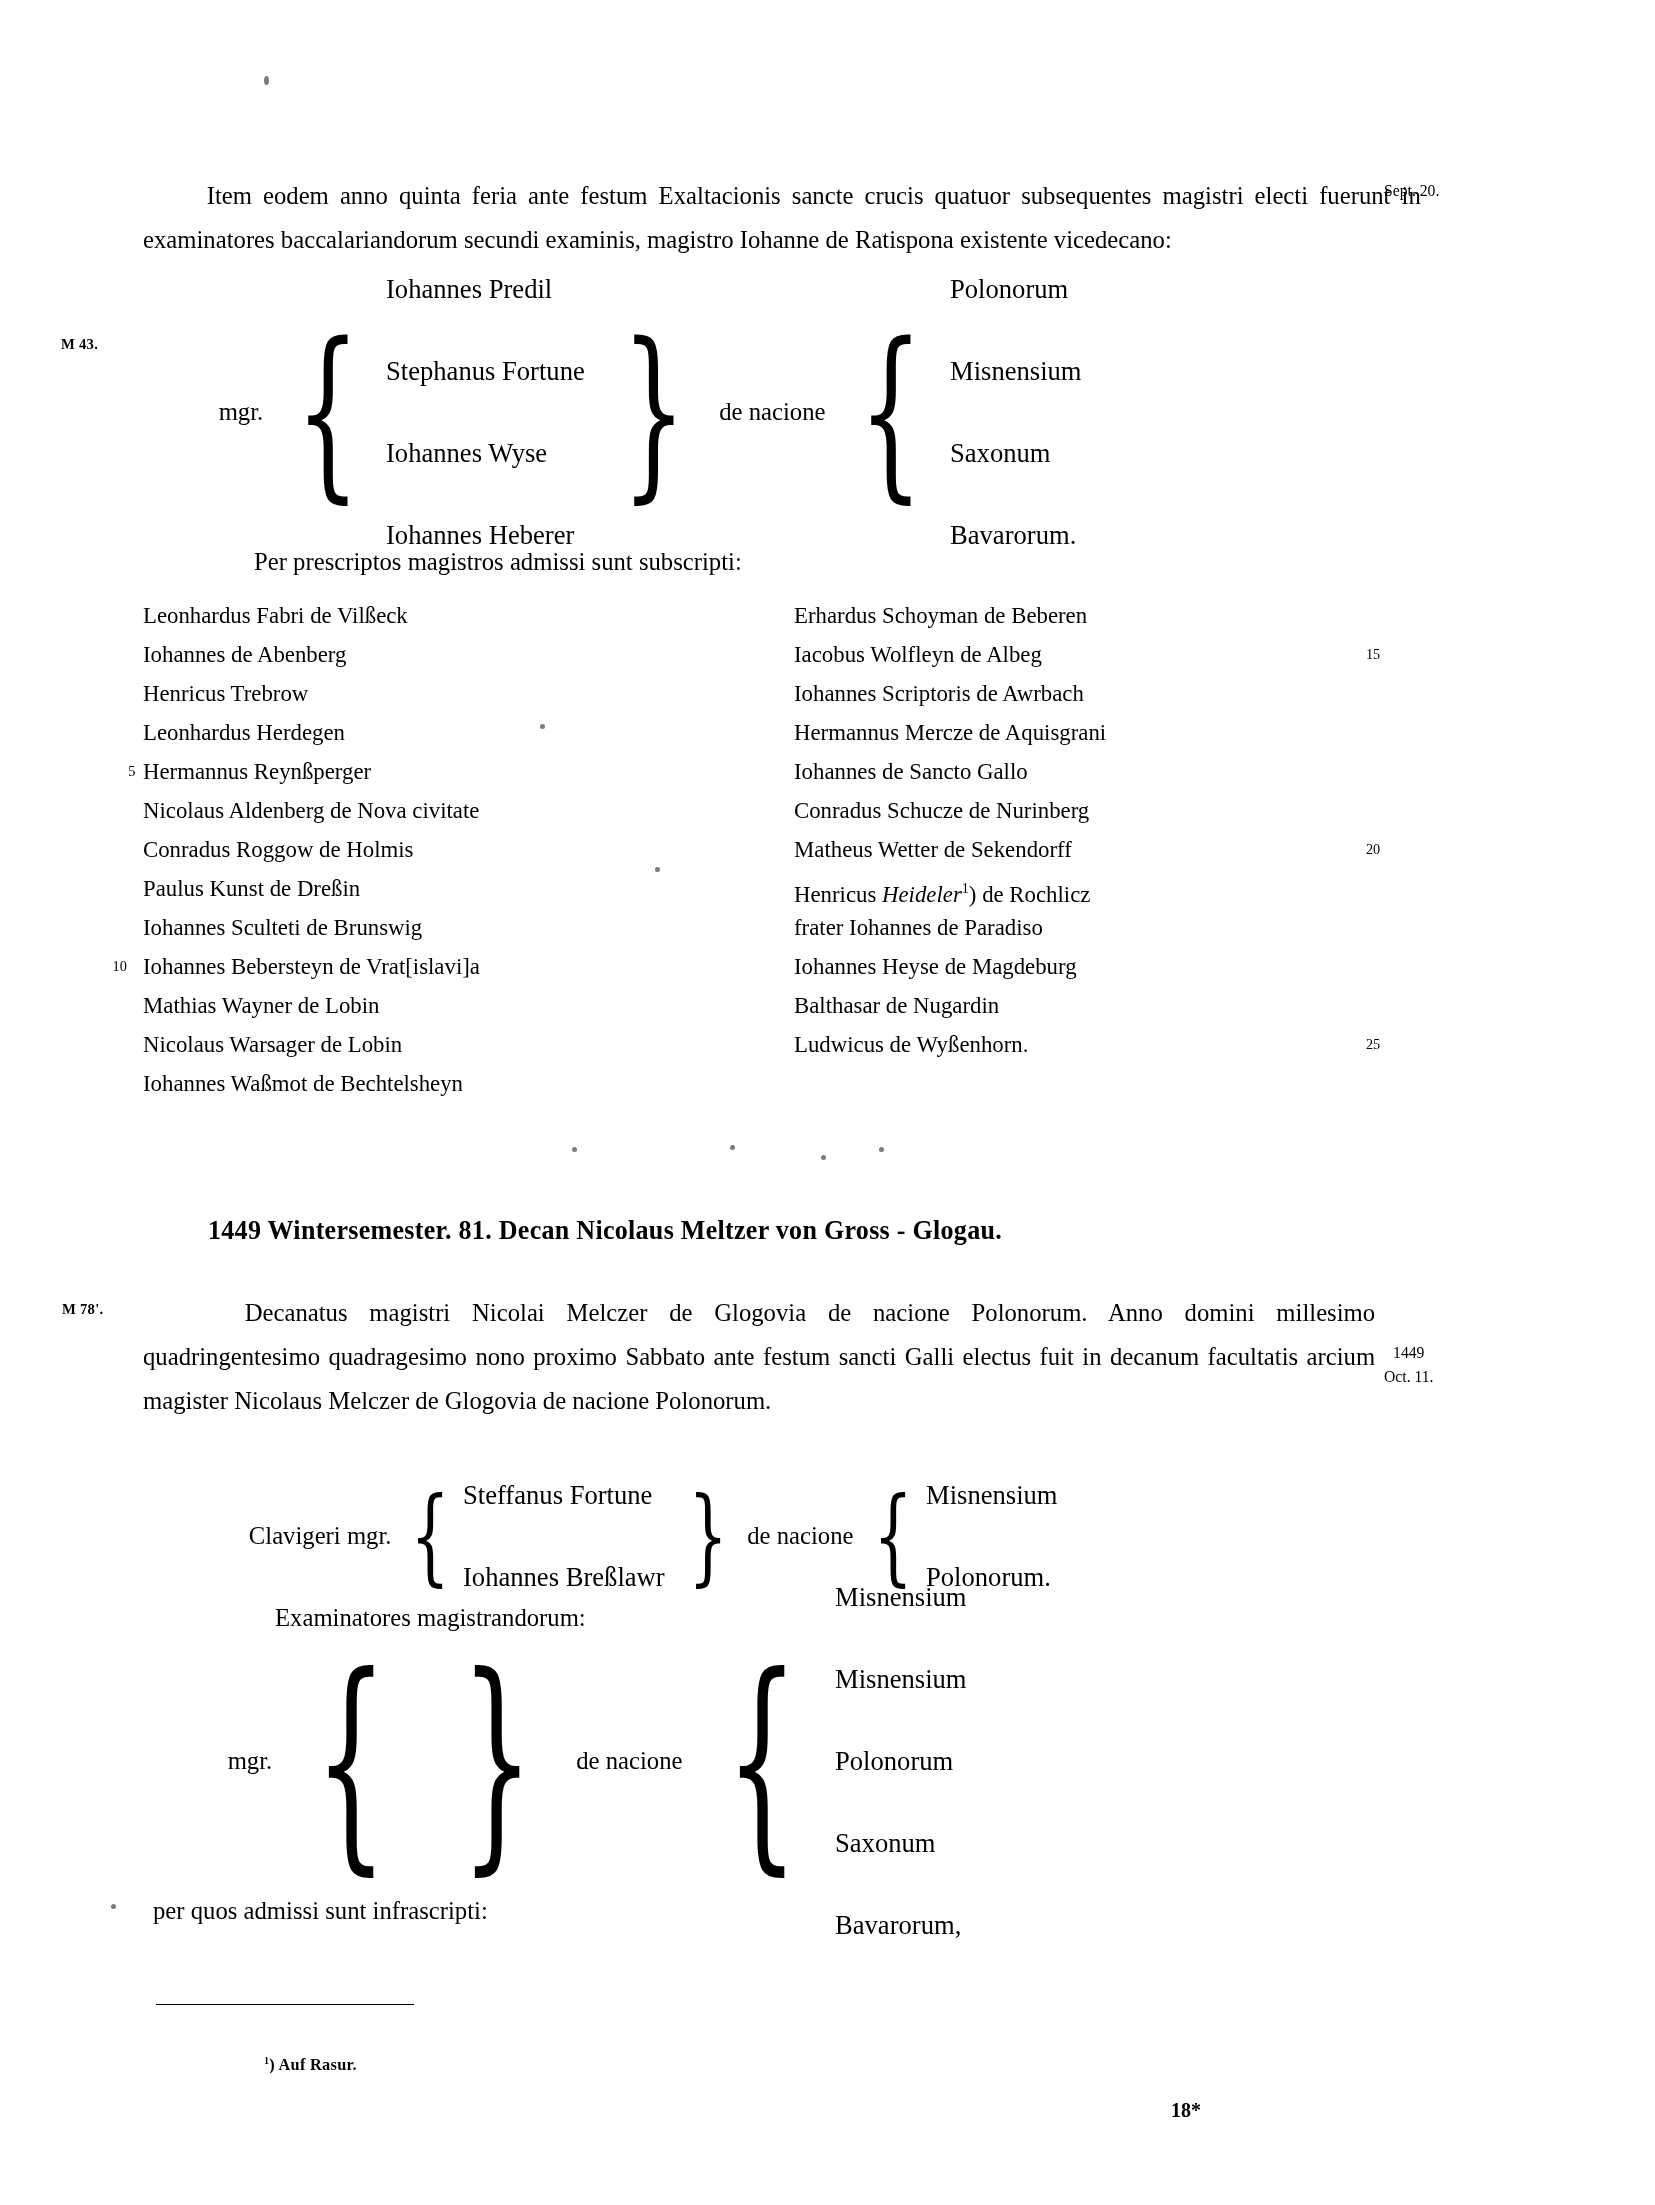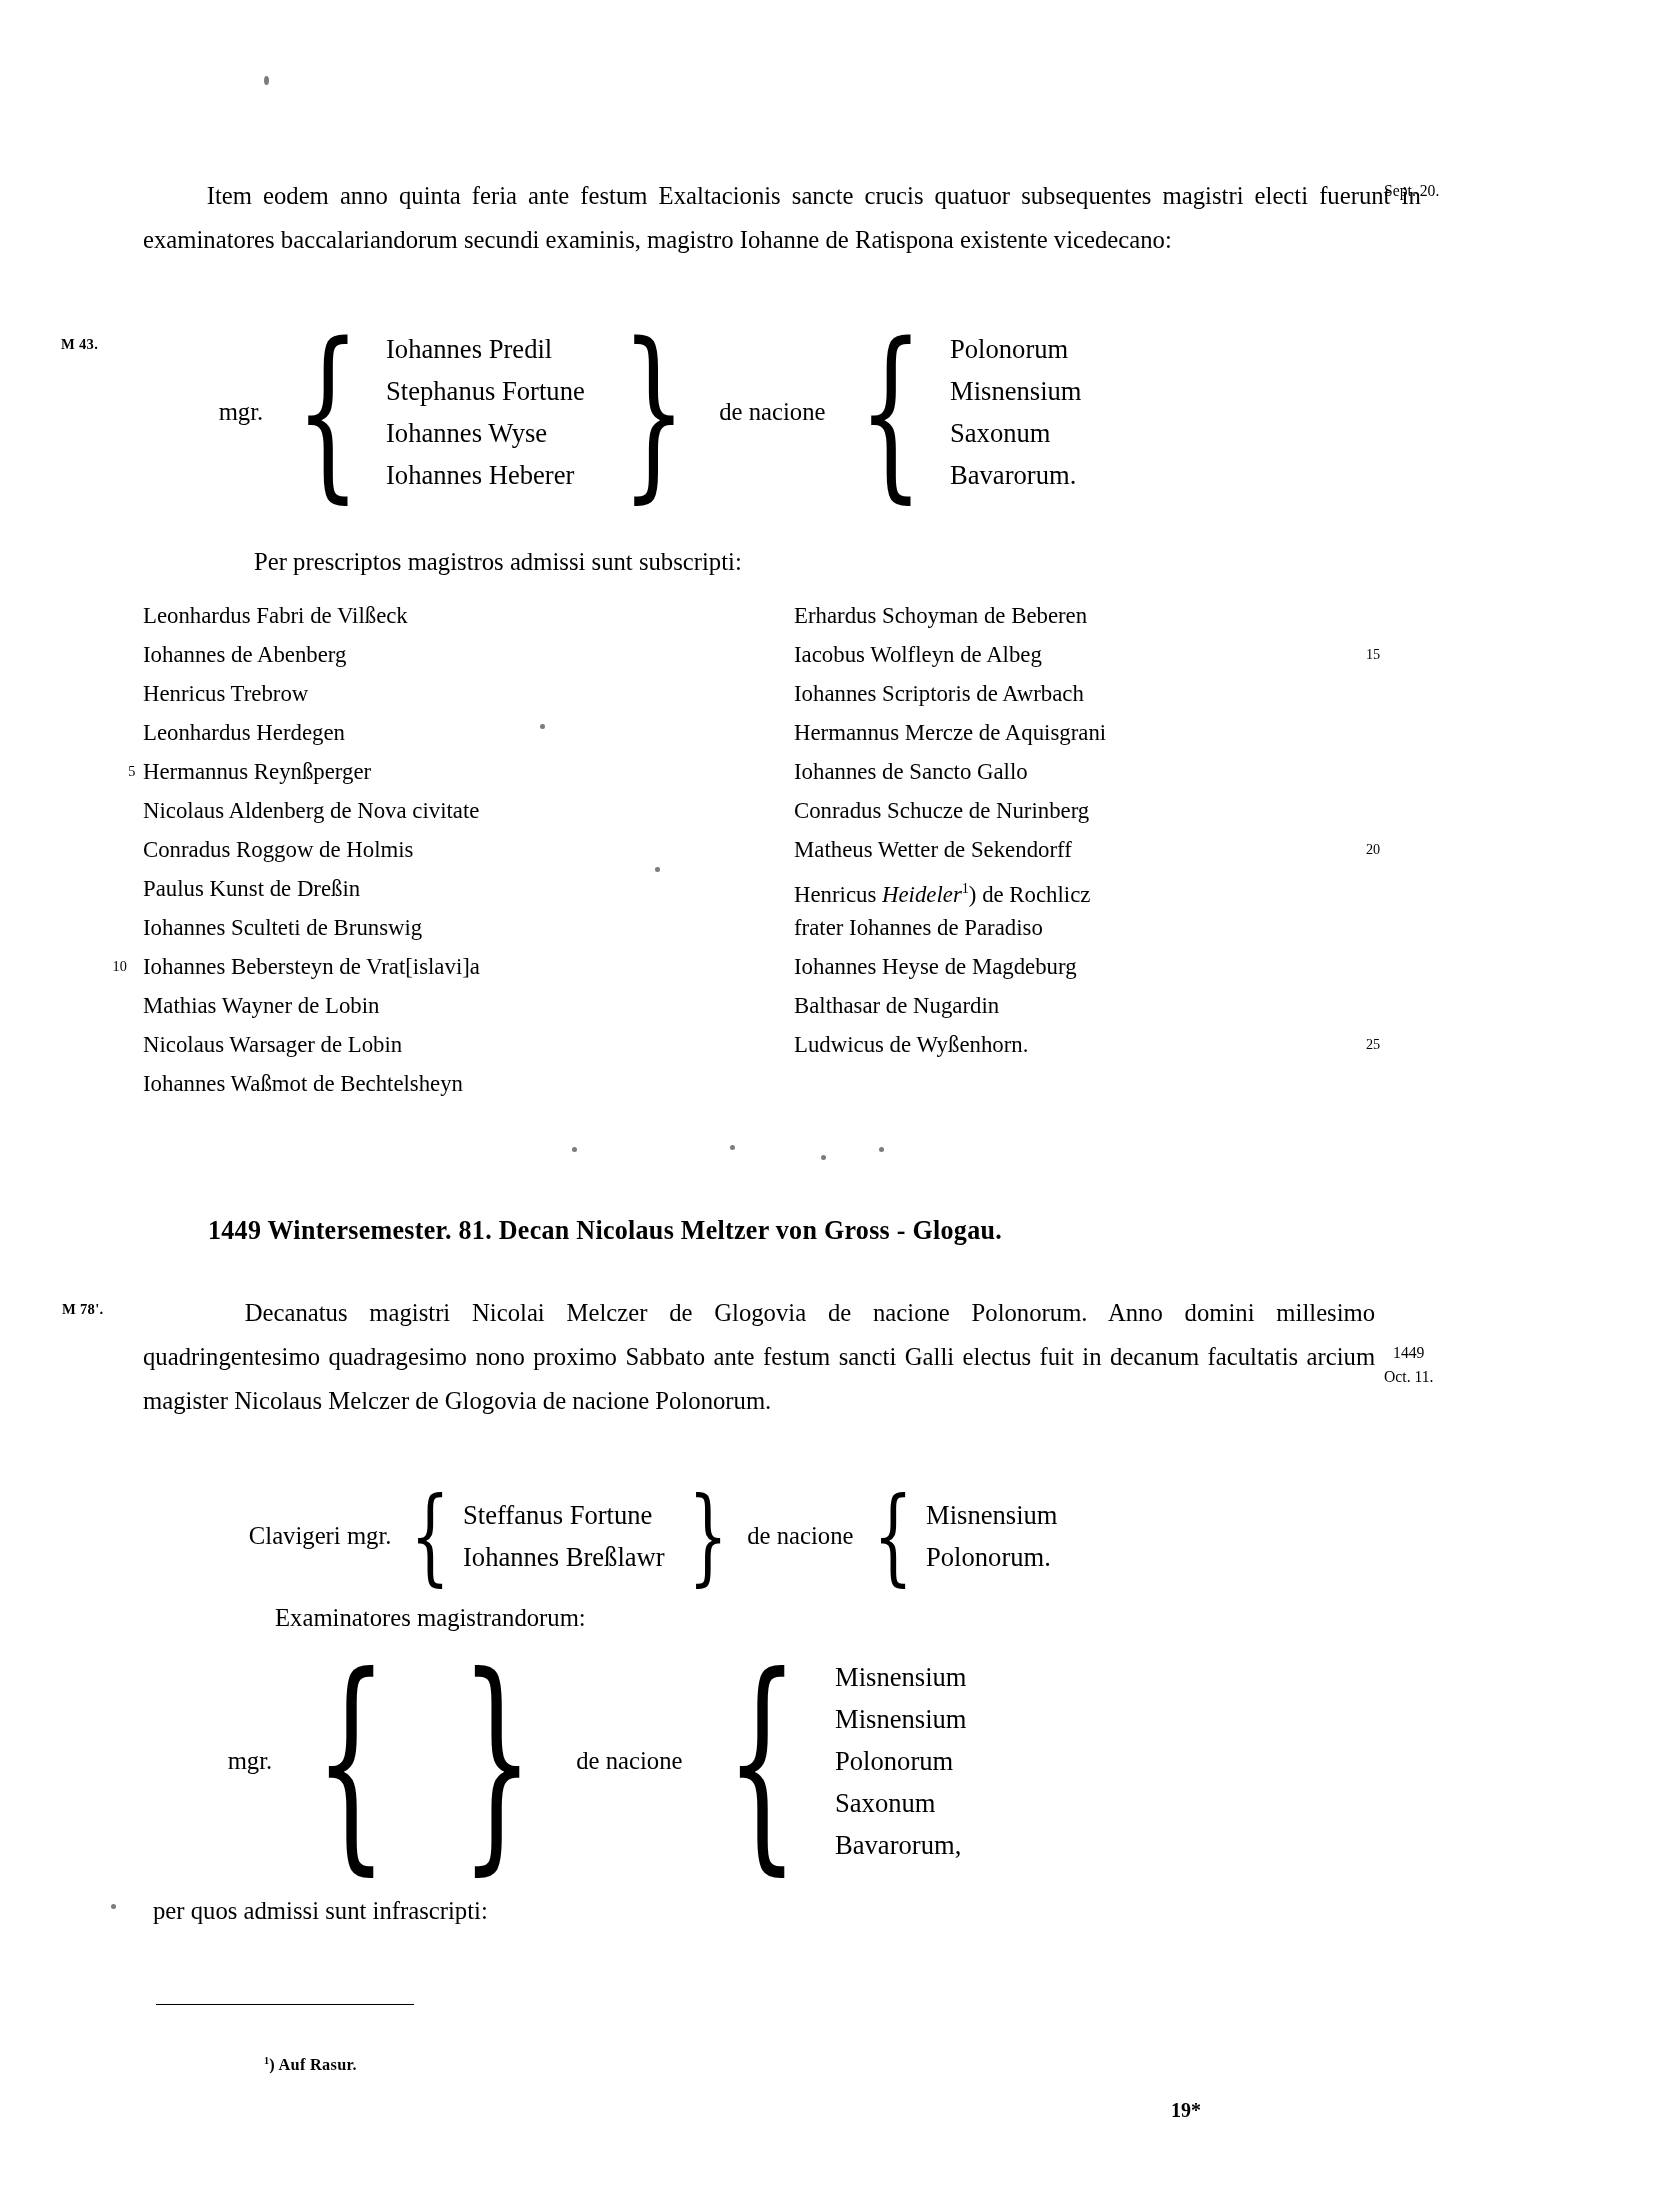--- a/index.html
+++ b/index.html
@@ -71,21 +71,21 @@
   }
   .brace {
     font-family:"DejaVu Serif", serif;
     font-weight:300;
     display:inline-block;
     transform-origin:center center;
     line-height:1;
     color:#000;
   }
   .col-names, .col-nations {
-    display:flex; flex-direction:column; justify-content:center;
+    display:flex; flex-direction:column; justify-content:center;gap:40px;
   }
   .col-names div, .col-nations div {
     font-size:28px;
     line-height:42px;
     white-space:nowrap;
     transform:scaleX(0.95); transform-origin:left center;
   }
   .mid-label {
     font-size:26px; white-space:nowrap;
     padding:0 3.4px;
@@ -284,21 +284,21 @@
       <div>Bavarorum,</div>
     </div>
   </div>
 
   <div class="caption" style="left:153px; top:1896px;">per quos admissi sunt infrascripti:</div>
 
   <div class="fnrule" style="left:156px; top:2004px;"></div>
 
   <div class="footnote" style="left:264px; top:2055px;"><sup>1</sup>) Auf Rasur.</div>
 
-  <div class="signature" style="left:1171px; top:2099px;">19*</div>
+  <div class="signature" style="left:1171px; top:2099px;">18*</div>
 
   <div class="speck" style="left:264px;  top:76px;  width:5px;  height:9px;"></div>
   <div class="speck" style="left:540px;  top:724px; width:4.5px;  height:4.5px;"></div>
   <div class="speck" style="left:655px; top:867px; width:4.5px;  height:4.5px;"></div>
   <div class="speck" style="left:572px; top:1147px; width:5px;  height:5px;"></div>
   <div class="speck" style="left:730px; top:1145px; width:5px;  height:5px;"></div>
   <div class="speck" style="left:821px; top:1155px; width:5px;  height:5px;"></div>
   <div class="speck" style="left:879px; top:1147px; width:5px;  height:5px;"></div>
   <div class="speck" style="left:111px;  top:1904px; width:5px;  height:5px;"></div>
 

